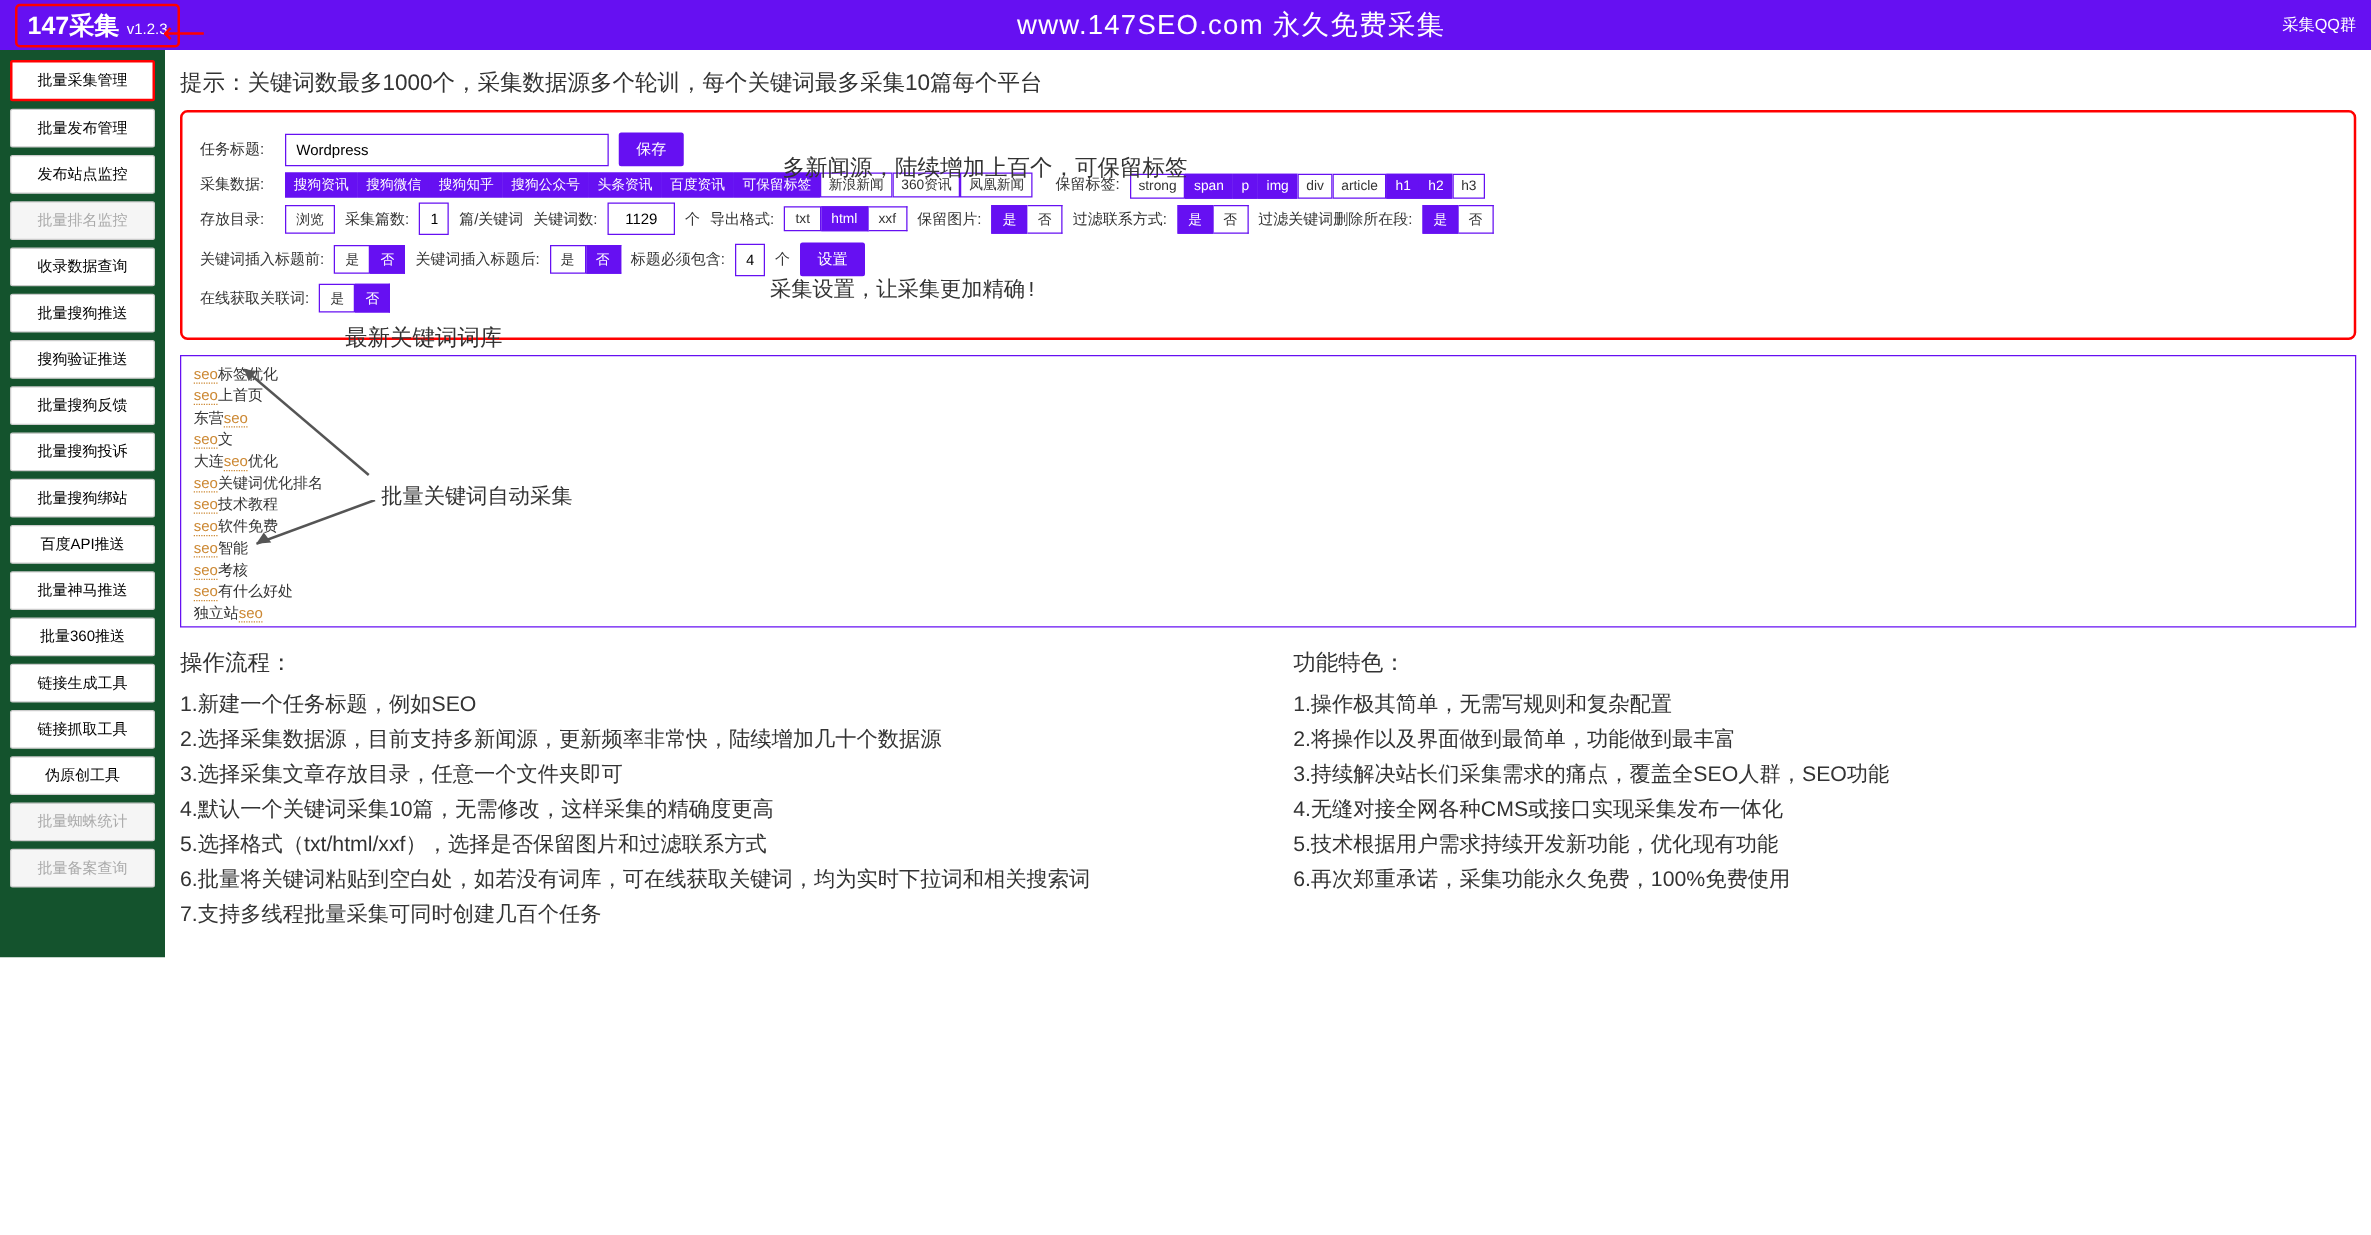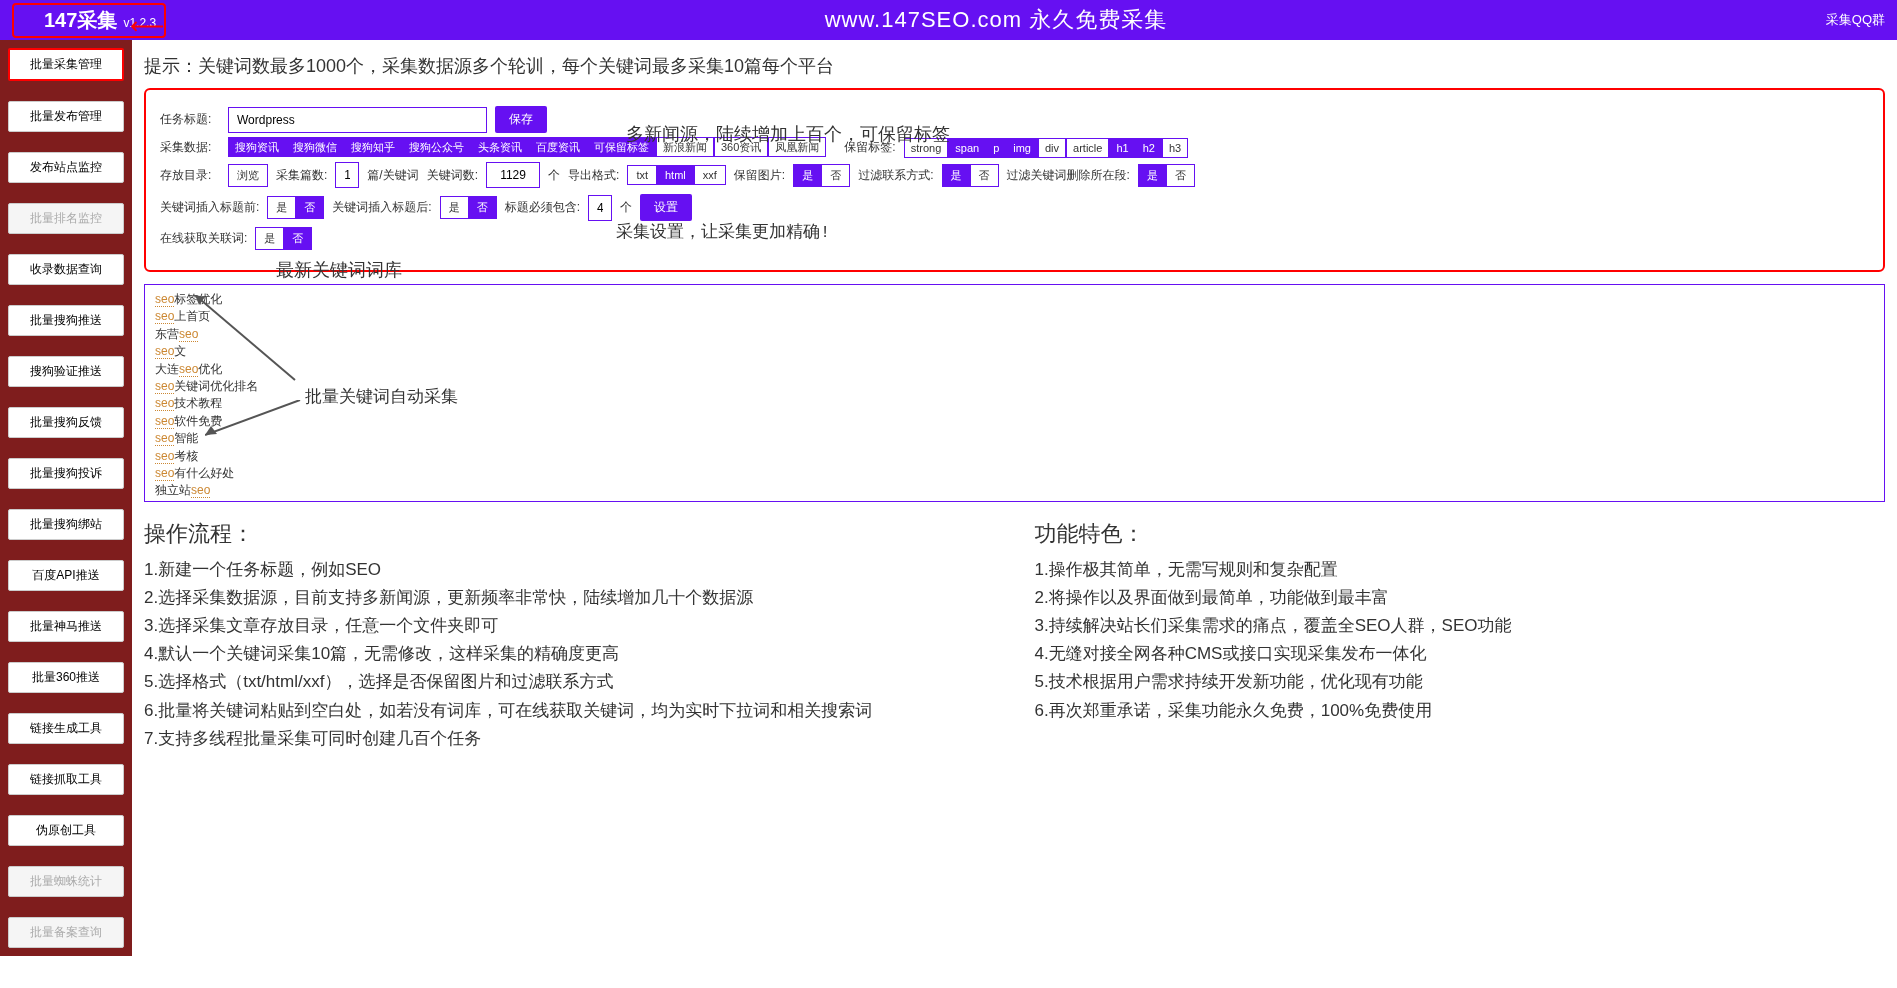--- a/index.html
+++ b/index.html
@@ -1,25 +1,25 @@
 <!DOCTYPE html>
 <html><head>
 <meta charset="utf-8">
 <style>
 * { box-sizing: border-box; margin: 0; padding: 0; }
 body { font-family: "Microsoft YaHei", Arial, sans-serif; font-size: 13px; background: #fff; color: #333; }
 .topbar { background: #6610f2; color: #fff; height: 40px; display: flex; align-items: center; padding: 0 12px; }
 .topbar-left { display: flex; align-items: baseline; gap: 6px; border: 2px solid red; padding: 2px 8px; border-radius: 4px; }
-.brand { font-size: 20px; font-weight: bold; margin-left: 22px; }
+.brand { font-size: 20px; font-weight: bold; }
 .version { font-size: 12px; }
 .title-center { flex: 1; text-align: center; font-size: 22px; letter-spacing: 1px; }
 .qq { font-size: 13px; }
 .arrow-red { position: absolute; top: 12px; left: 130px; color: red; font-size: 24px; }
 .layout { display: flex; }
-.sidebar { width: 132px; padding: 8px; background: #7f1d1d; display: flex; flex-direction: column; gap: 20px; }
+.sidebar { width: 132px; padding: 8px; background: #14532d; display: flex; flex-direction: column; gap: 6px; }
 .side-btn { border: 1px solid #ccc; background: #fff; padding: 6px 4px; font-size: 12px; cursor: pointer; text-align: center; border-radius: 2px; }
 .side-btn.active { border: 2px solid red; color: #000; }
 .side-btn.disabled { color: #aaa; background: #f5f5f5; }
 .main { flex: 1; padding: 8px 12px 20px 12px; position: relative; }
 .hint { font-size: 18px; margin: 6px 0 10px 0; }
 .config-box { border: 2px solid red; padding: 10px 14px 14px 14px; border-radius: 6px; position: relative; }
 .row { display: flex; align-items: center; gap: 8px; margin: 6px 0; flex-wrap: wrap; font-size: 12px; }
 .lbl { min-width: 60px; font-size: 12px; }
 .input { border: 1px solid #6610f2; padding: 4px 8px; font-size: 12px; height: 26px; }
 .input-wide { width: 259px; }
@@ -35,21 +35,21 @@
 .annot1 { top: 32px; left: 480px; }
 .annot2 { top: 130px; left: 470px; font-size: 17px; }
 .annot3 { top: 168px; left: 130px; font-size: 18px; }
 .kw-annot { position: absolute; top: 100px; left: 160px; font-size: 17px; }
 .arrow-svg { position: absolute; }
 .kw-box { margin-top: 12px; border: 1px solid #6610f2; padding: 6px 10px; height: 218px; overflow-y: scroll; font-size: 12px; line-height: 1.45; position: relative; }
 .kw-box .kw { color: #333; }
 .kw-box .seo { color: #c83; border-bottom: 1px dotted #c83; }
 .cols { display: flex; gap: 40px; margin-top: 14px; }
 .col { flex: 1; font-size: 17px; line-height: 1.65; }
-.col-title { font-size: 22px; margin-bottom: 4px; }
+.col-title { font-size: 18px; margin-bottom: 4px; }
 </style>
 </head>
 <body>
 
 <div class="topbar">
   <div class="topbar-left">
     <span class="brand">147采集</span>
     <span class="version">v1.2.3</span>
   </div>
   <div class="title-center">www.147SEO.com   永久免费采集</div>

